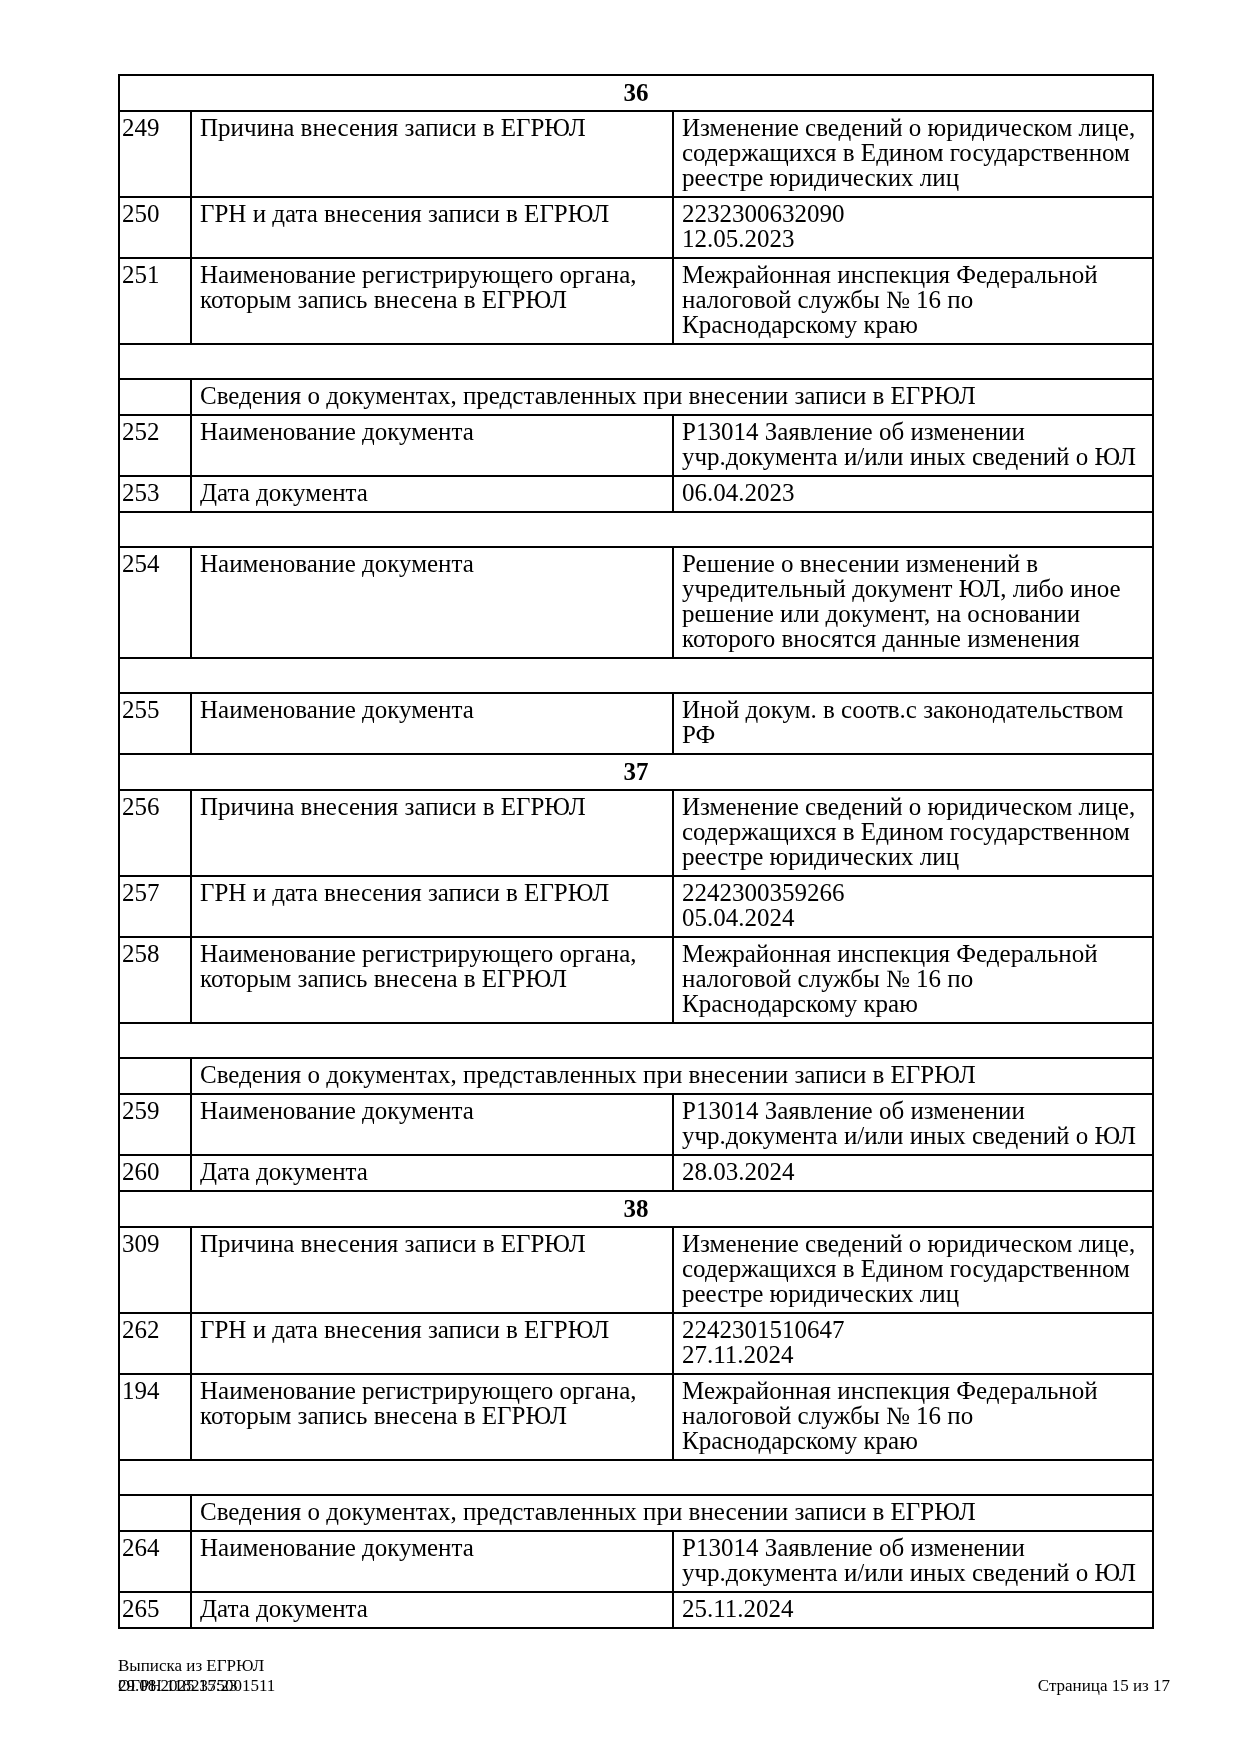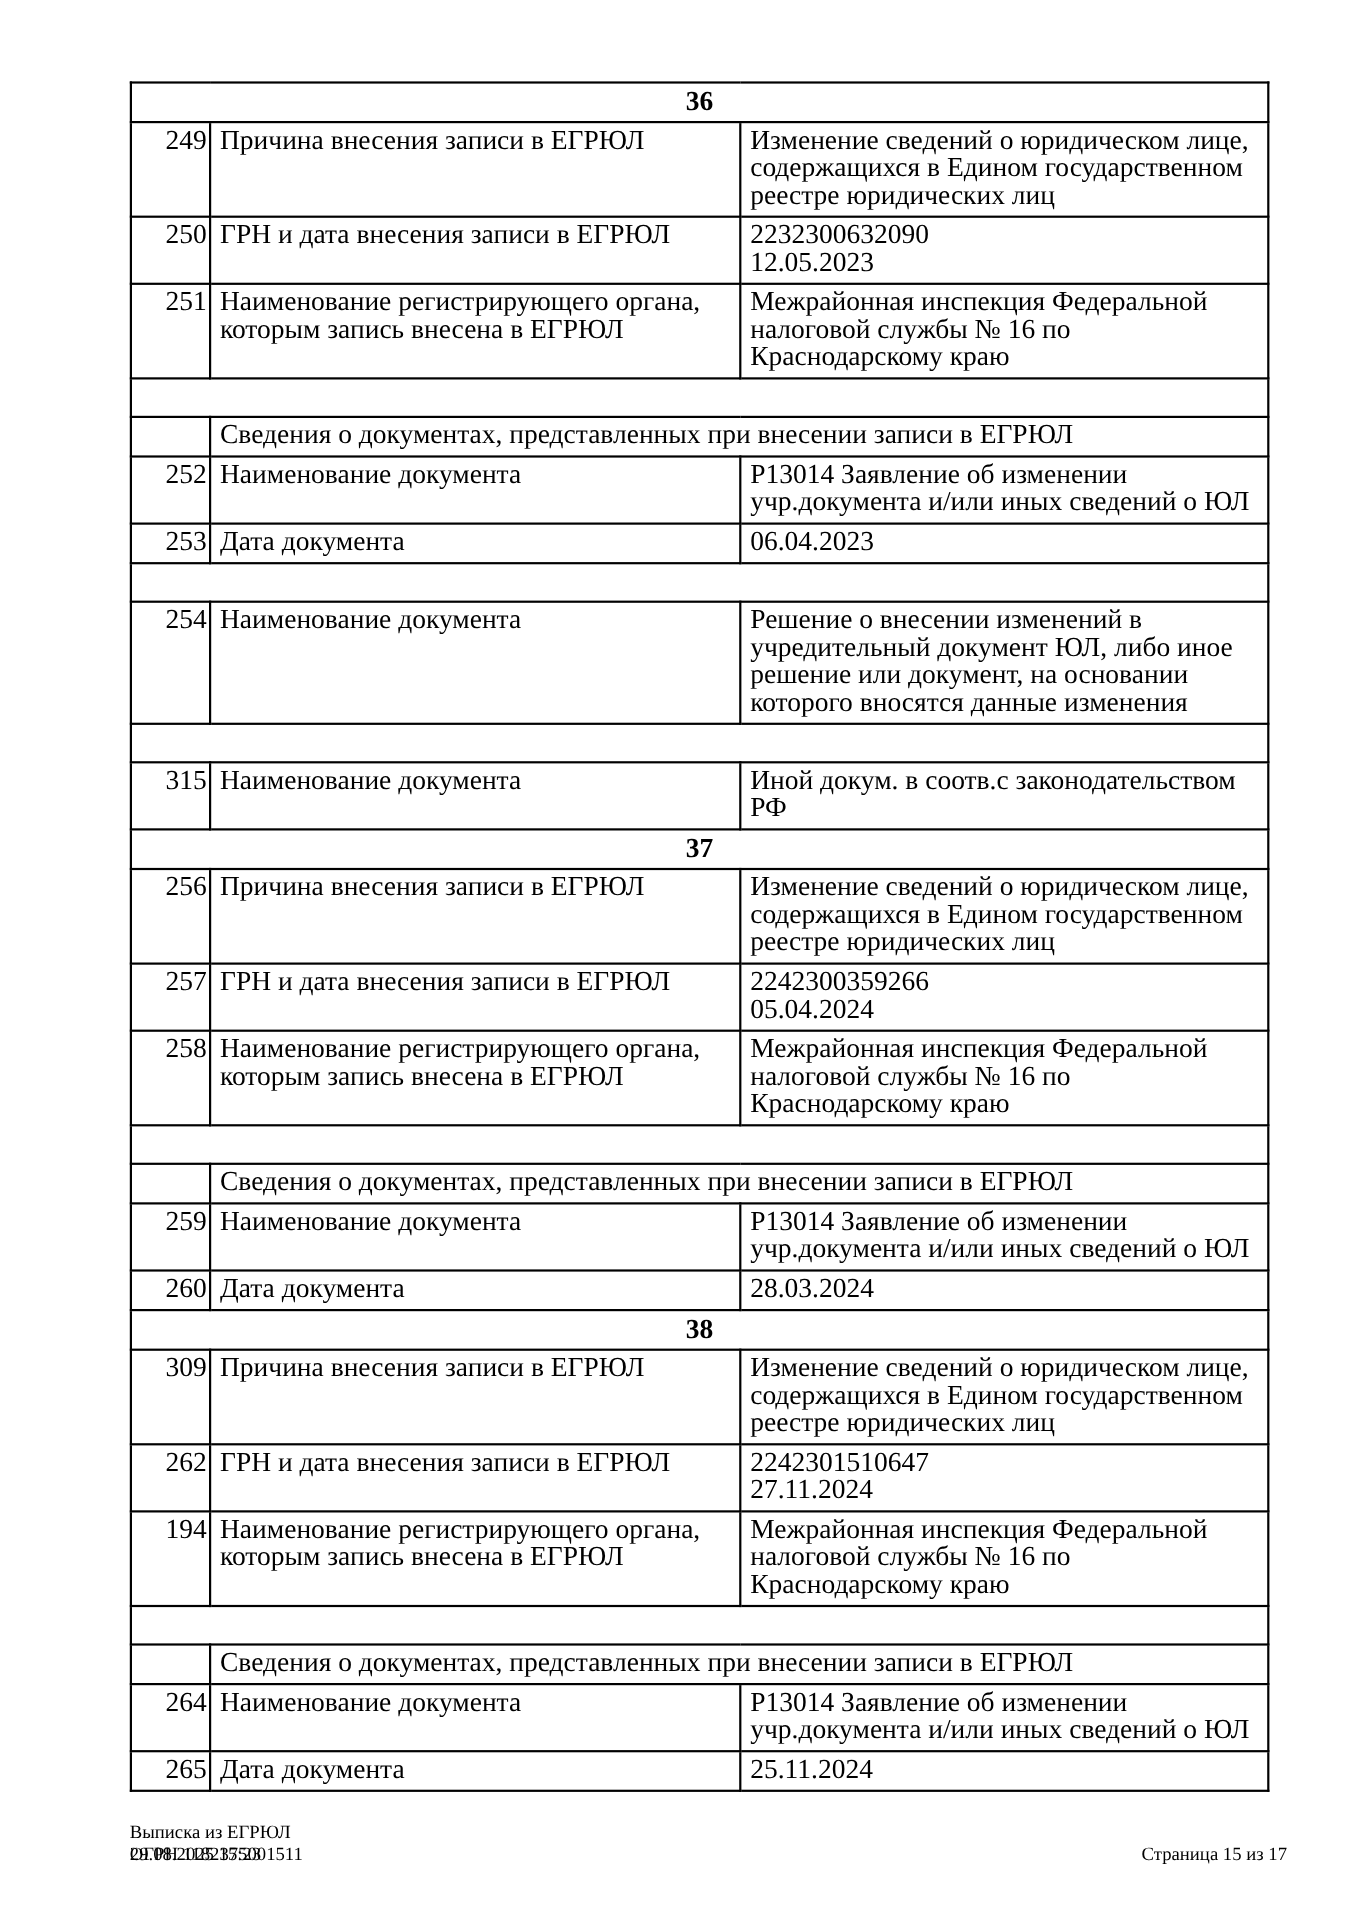--- a/index.html
+++ b/index.html
@@ -19,21 +19,21 @@
     font-size:25px;
     line-height:25px;
   }
   .doc-table td {
     border:2px solid #000000;
     vertical-align:top;
     padding:3px 8px 6px 8px;
     overflow:hidden;
   }
   td.num-cell {
-    text-align:right;
+    text-align:left;
     padding:3px 2px 6px 2px;
   }
   td.section-cell {
     text-align:center;
     font-weight:bold;
     padding:4px 0 5px 0;
   }
   td.spacer-cell {
     height:33px;
     padding:0;
@@ -137,21 +137,21 @@
             <div class="cell-line">Решение о внесении изменений в</div>
             <div class="cell-line">учредительный документ ЮЛ, либо иное</div>
             <div class="cell-line">решение или документ, на основании</div>
             <div class="cell-line">которого вносятся данные изменения</div>
           </td>
         </tr>
         <tr>
           <td class="spacer-cell" colspan="3"></td>
         </tr>
         <tr>
-          <td class="num-cell">315</td>
+          <td class="num-cell">255</td>
           <td class="label-cell">
             <div class="cell-line">Наименование документа</div>
           </td>
           <td class="value-cell">
             <div class="cell-line">Иной докум. в соотв.с законодательством</div>
             <div class="cell-line">РФ</div>
           </td>
         </tr>
         <tr>
           <td class="section-cell" colspan="3">37</td>

